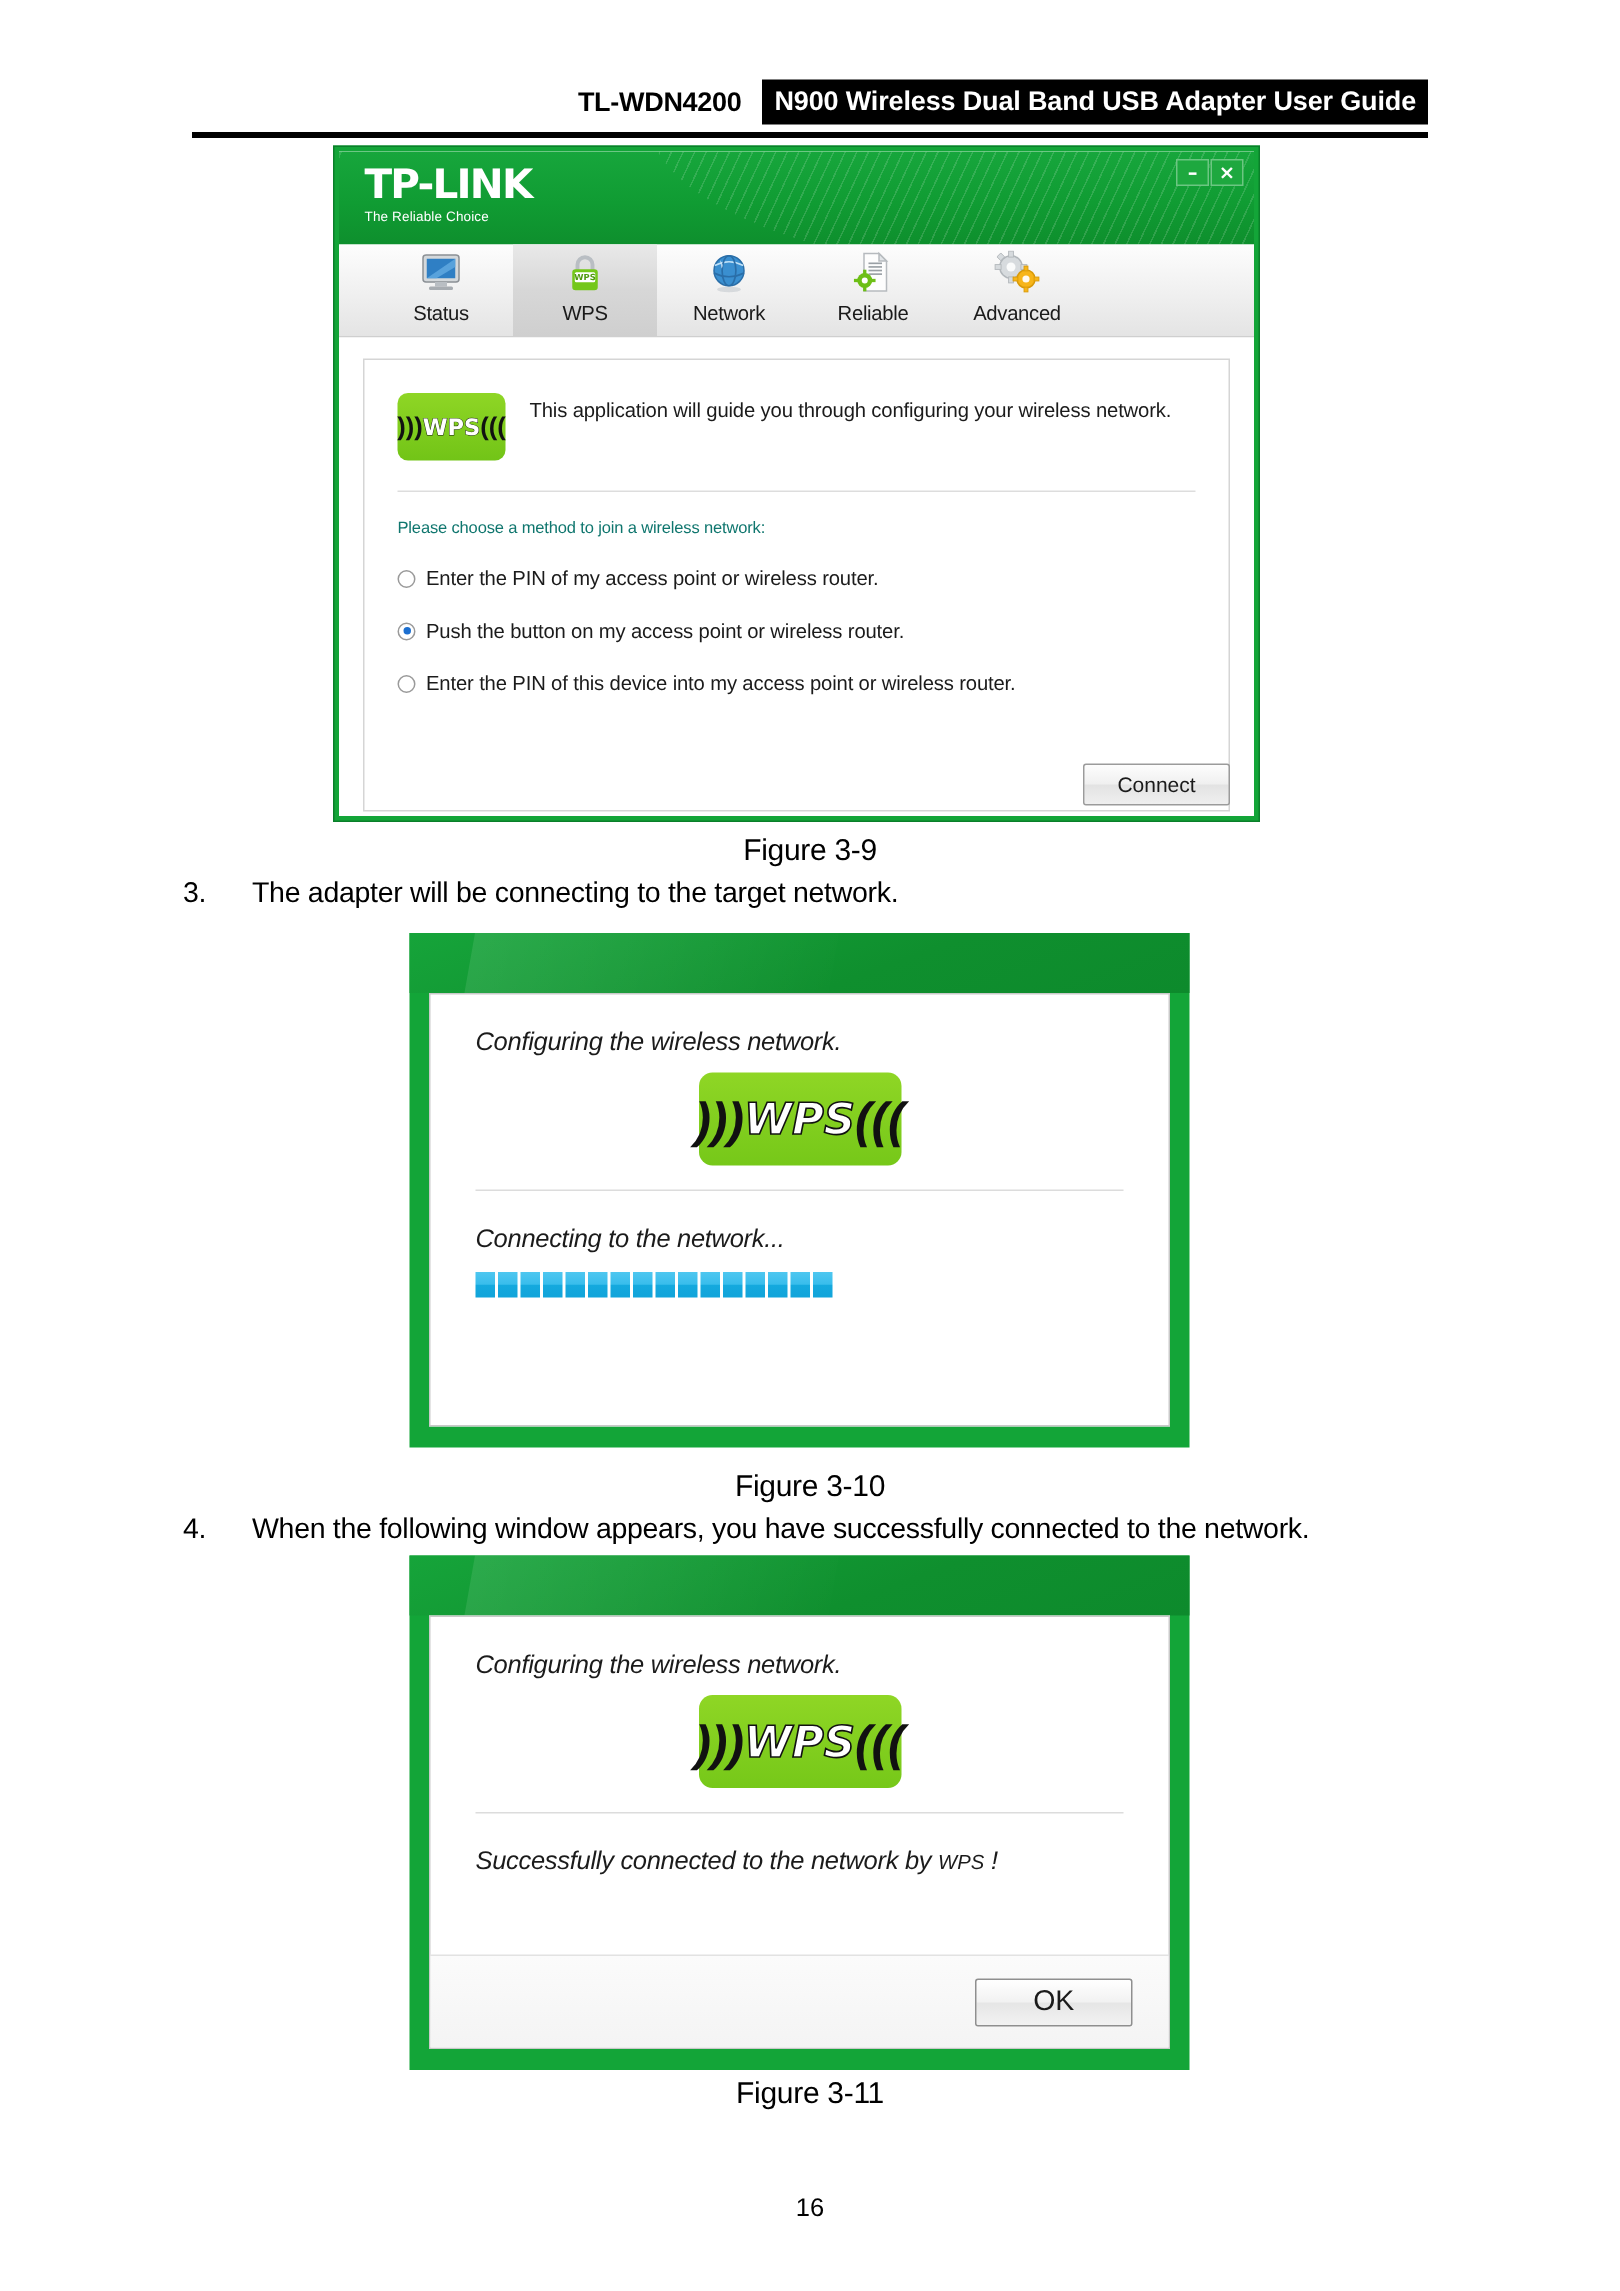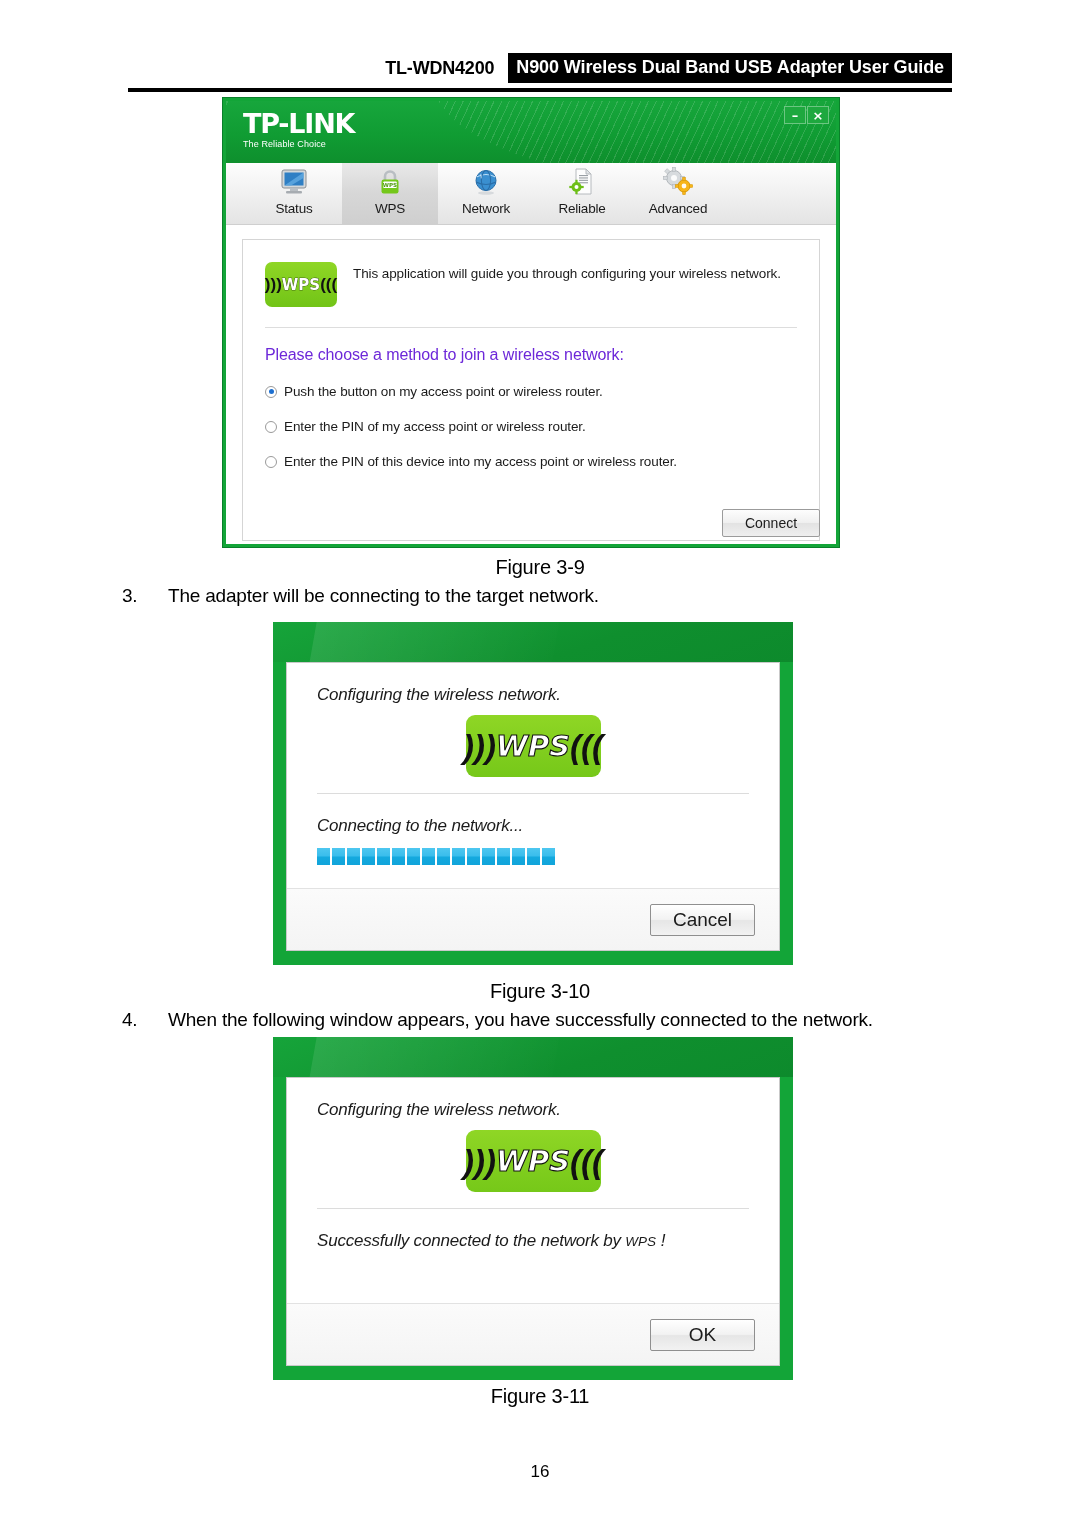--- a/index.html
+++ b/index.html
@@ -131,21 +131,21 @@
     -webkit-text-stroke:0.6px #111;
     paint-order:stroke fill;
     display:flex;align-items:center;
   }
   .wps-badge .arc{font-size:17px;color:#111;line-height:1;font-weight:bold;}
   .hero-text{
     font-size:13.5px;color:#1b1b1b;margin-left:16px;margin-top:3px;line-height:18px;
     letter-spacing:-.1px;
   }
   .panel-sep{height:1px;background:#dddddd;margin:20px 0 0 0;}
-  .choose-text{font-size:16px;color:#6d28d9;margin-top:18px;letter-spacing:-.1px;}
+  .choose-text{font-size:11px;color:#0f766e;margin-top:18px;letter-spacing:-.1px;}
   .radio-row{display:flex;align-items:center;margin-top:20px;}
   .radio{
     width:12px;height:12px;border-radius:50%;flex:none;
     border:1px solid #9a9a9a;background:#fff;margin-right:7px;
     display:flex;align-items:center;justify-content:center;box-sizing:border-box;
   }
   .radio.on::after{
     content:"";width:5px;height:5px;border-radius:50%;background:#1c6fd0;display:block;
   }
   .radio-label{font-size:13.5px;color:#1b1b1b;letter-spacing:-.1px;}
@@ -351,26 +351,26 @@
             <span class="arc">(((</span>
           </div>
           <div class="hero-text">This application will guide you through configuring your wireless network.</div>
         </div>
 
         <div class="panel-sep"></div>
 
         <div class="choose-text">Please choose a method to join a wireless network:</div>
 
         <div class="radio-row">
+          <span class="radio"></span>
+          <span class="radio-label">Enter the PIN of my access point or wireless router.</span>
+        </div>
+        <div class="radio-row">
           <span class="radio on"></span>
           <span class="radio-label">Push the button on my access point or wireless router.</span>
-        </div>
-        <div class="radio-row">
-          <span class="radio"></span>
-          <span class="radio-label">Enter the PIN of my access point or wireless router.</span>
         </div>
         <div class="radio-row">
           <span class="radio"></span>
           <span class="radio-label">Enter the PIN of this device into my access point or wireless router.</span>
         </div>
 
       </div>
 
       <div class="util-footer">
         <div class="win-button">Connect</div>
@@ -412,23 +412,20 @@
           <span class="blk"></span>
           <span class="blk"></span>
           <span class="blk"></span>
           <span class="blk"></span>
           <span class="blk"></span>
           <span class="blk"></span>
           <span class="blk"></span>
           <span class="blk"></span>
         </div>
     </div>
-    <div class="dlg-foot">
-      <div class="dlg-button">Cancel</div>
-    </div>
   </div>
 </div>
 
 <div class="fig-caption" style="top:980px;">Figure 3-10</div>
 
 <div class="step-line" style="left:122px;top:1009px;">
   <span class="step-num">4.</span><span>When the following window appears, you have successfully connected to the network.</span>
 </div>
 
 <div class="wps-dialog" style="left:273px;top:1037px;width:520px;height:343px;">

